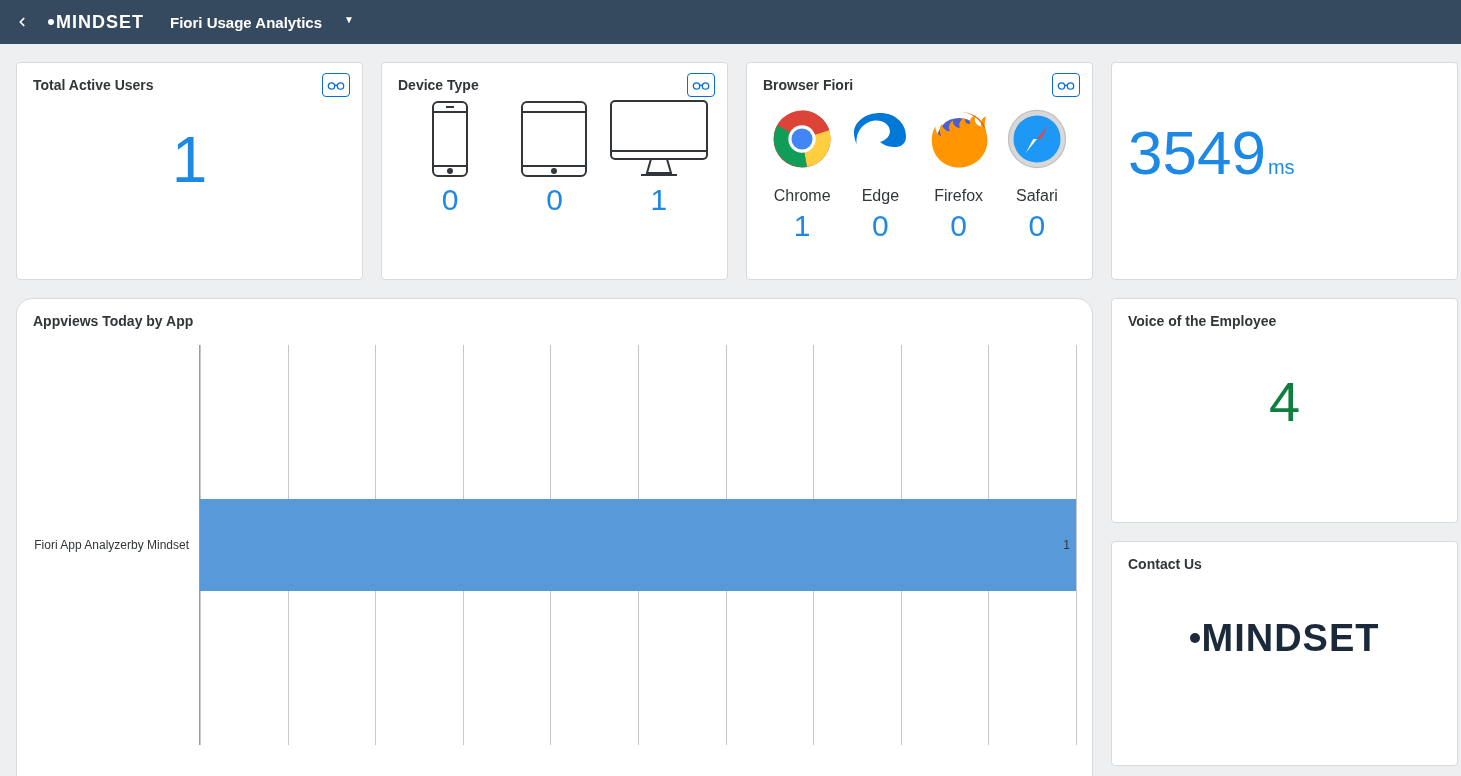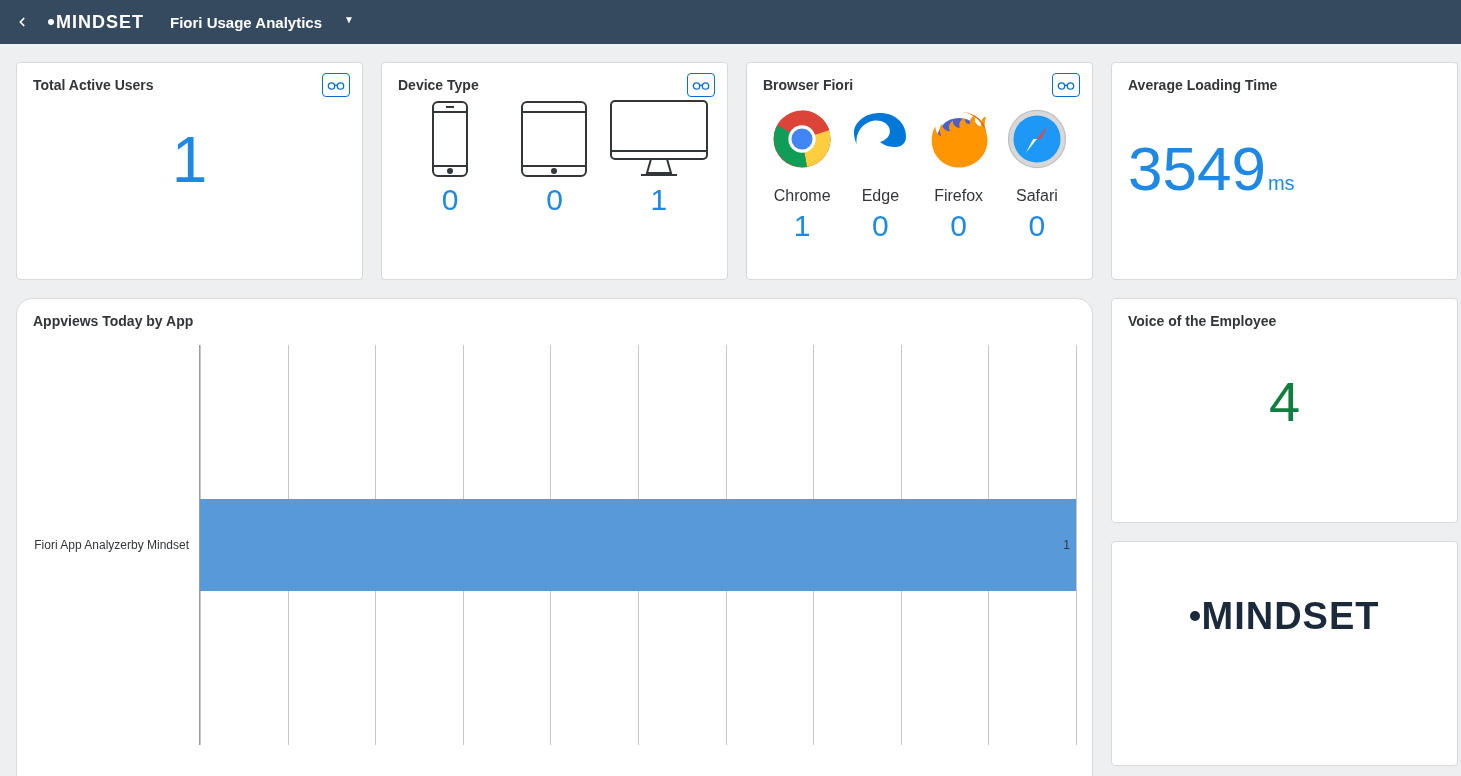--- a/index.html
+++ b/index.html
@@ -325,21 +325,20 @@
             <polygon points="50,50 32,72 44,50" fill="#ffffff"></polygon>
           </svg>
         </div>
         <div class="lbl">Safari</div>
         <div class="val">0</div>
       </div>
     </div>
   </div>
 
   <div class="card">
-    <h2>Average Loading Time</h2>
     <div class="avg-wrap">
       <span class="num">3549</span><span class="unit">ms</span>
     </div>
   </div>
 
   <div class="card chart-card">
     <h2>Appviews Today by App</h2>
     <div class="chart-area">
       <div class="chart-ylabels" id="chart-ylabels">
           <div class="ylabel" style="top: 200px;">Fiori App Analyzerby Mindset</div>
@@ -362,20 +361,21 @@
         </div>
     </div>
   </div>
 
   <div class="right-col">
     <div class="card card-voe">
       <h2>Voice of the Employee</h2>
       <div class="voe">4</div>
     </div>
     <div class="card card-contact">
+      <h2>Contact Us</h2>
       <div class="mindset-logo-big">
         <span class="dot"></span>
           <span>MINDSET</span>
       </div>
     </div>
   </div>
 
 </div>
 
 </body></html>

